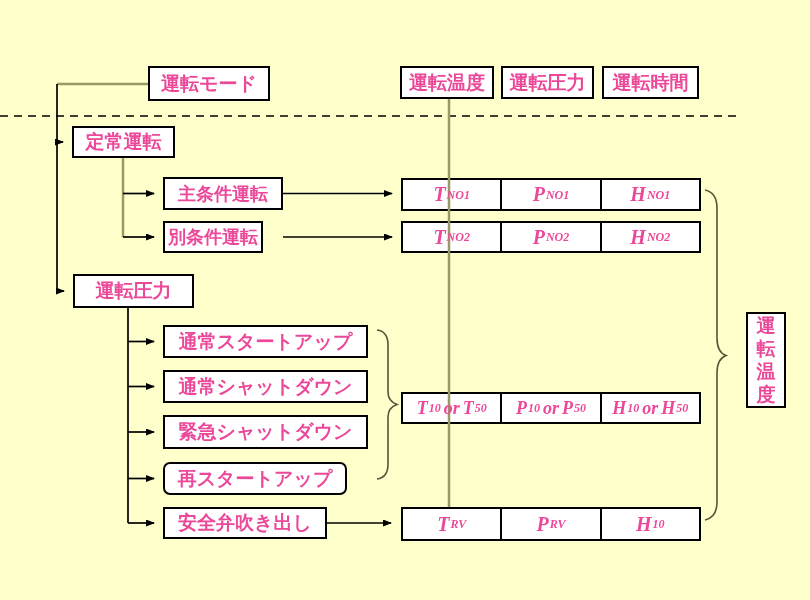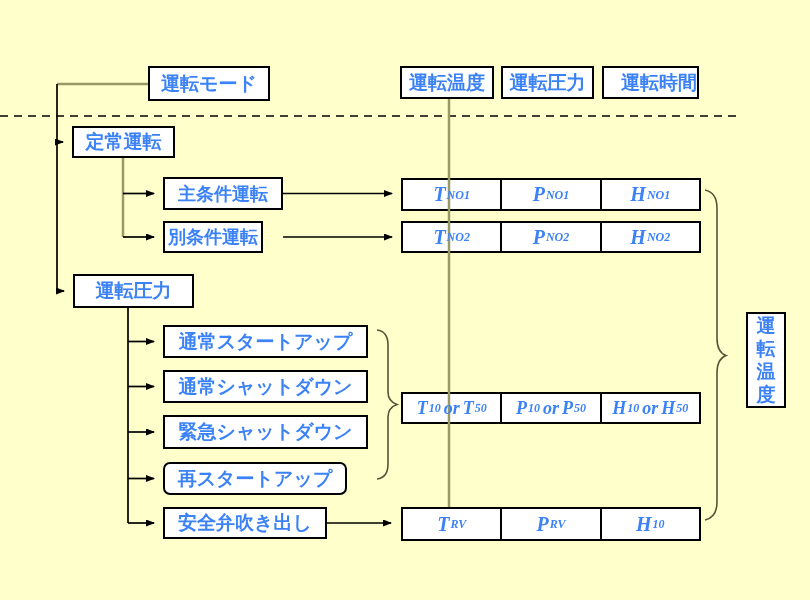--- a/index.html
+++ b/index.html
@@ -1,19 +1,19 @@
 <!DOCTYPE html>
 <html><head>
 <meta charset="utf-8">
 <style>
   html,body { margin:0; padding:0; }
   .stage {
     position:relative; width:810px; height:600px;
     background:#FFFFCC; overflow:hidden;
-    font-family:"DejaVu Sans", sans-serif; color:#3b82f6;
+    font-family:"DejaVu Sans", sans-serif; color:#ec4899;
   }
   .overlay { position:absolute; left:0; top:0; z-index:1; pointer-events:none; }
   .box {
     position:absolute; background:#FFFFFF; border:2px solid #000;
     box-sizing:border-box; display:flex; align-items:center; justify-content:center;
     font-weight:bold; font-size:19px; white-space:nowrap;
   }
   .box > span { position:relative; z-index:2; }
   .vrow {
     position:absolute; background:#FFFFFF; border:2px solid #000;
@@ -86,21 +86,21 @@
 
   <div class="box" style="left:148px; top:66px; width:122px; height:35px;">
     <span>運転モード</span>
   </div>
   <div class="box" style="left:400px; top:66px; width:94px; height:33px;text-align:center;">
     <span>運転温度</span>
   </div>
   <div class="box" style="left:501px; top:66px; width:93px; height:33px;">
     <span>運転圧力</span>
   </div>
-  <div class="box" style="left:602px; top:66px; width:97px; height:33px;justify-content:flex-end;">
+  <div class="box" style="left:602px; top:66px; width:97px; height:33px;">
     <span>運転時間</span>
   </div>
 
   <div class="box" style="left:72px; top:126px; width:103px; height:32px;">
     <span>定常運転</span>
   </div>
   <div class="box" style="left:163px; top:177px; width:120px; height:33px; font-size:18px;">
     <span>主条件運転</span>
   </div>
   <div class="box" style="left:163px; top:221px; width:100px; height:32px; font-size:18px;align-items:center;">

